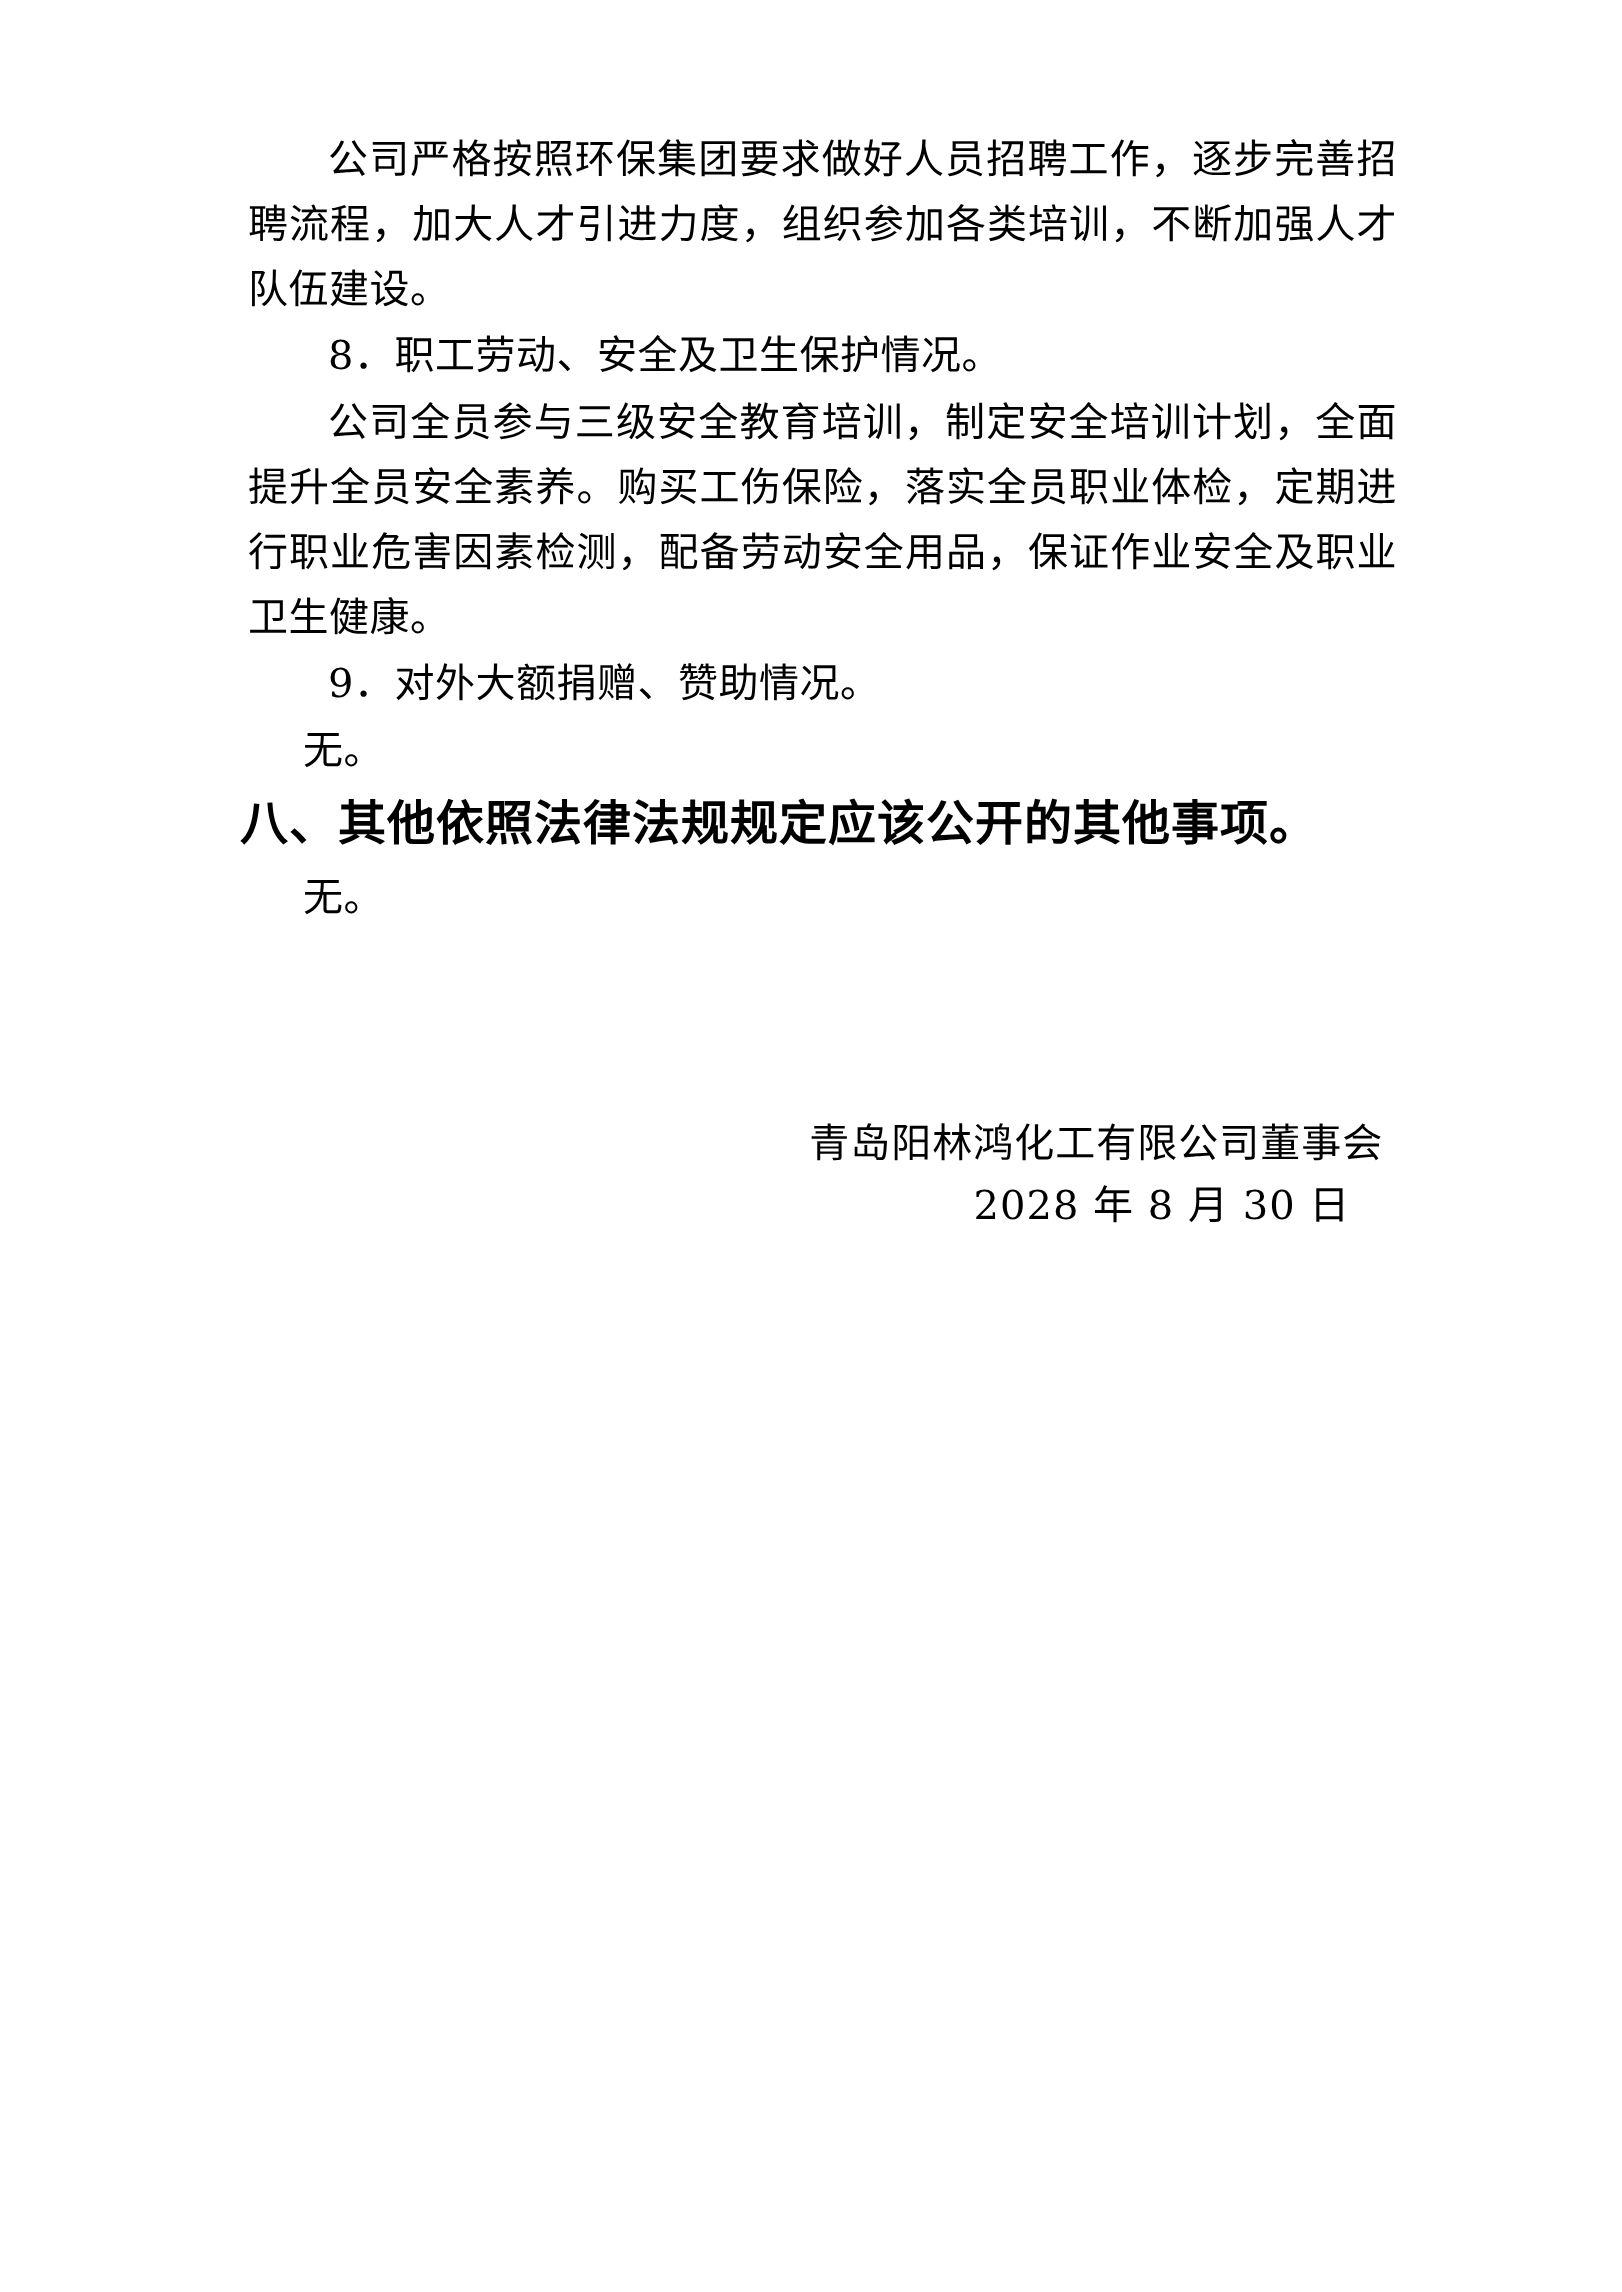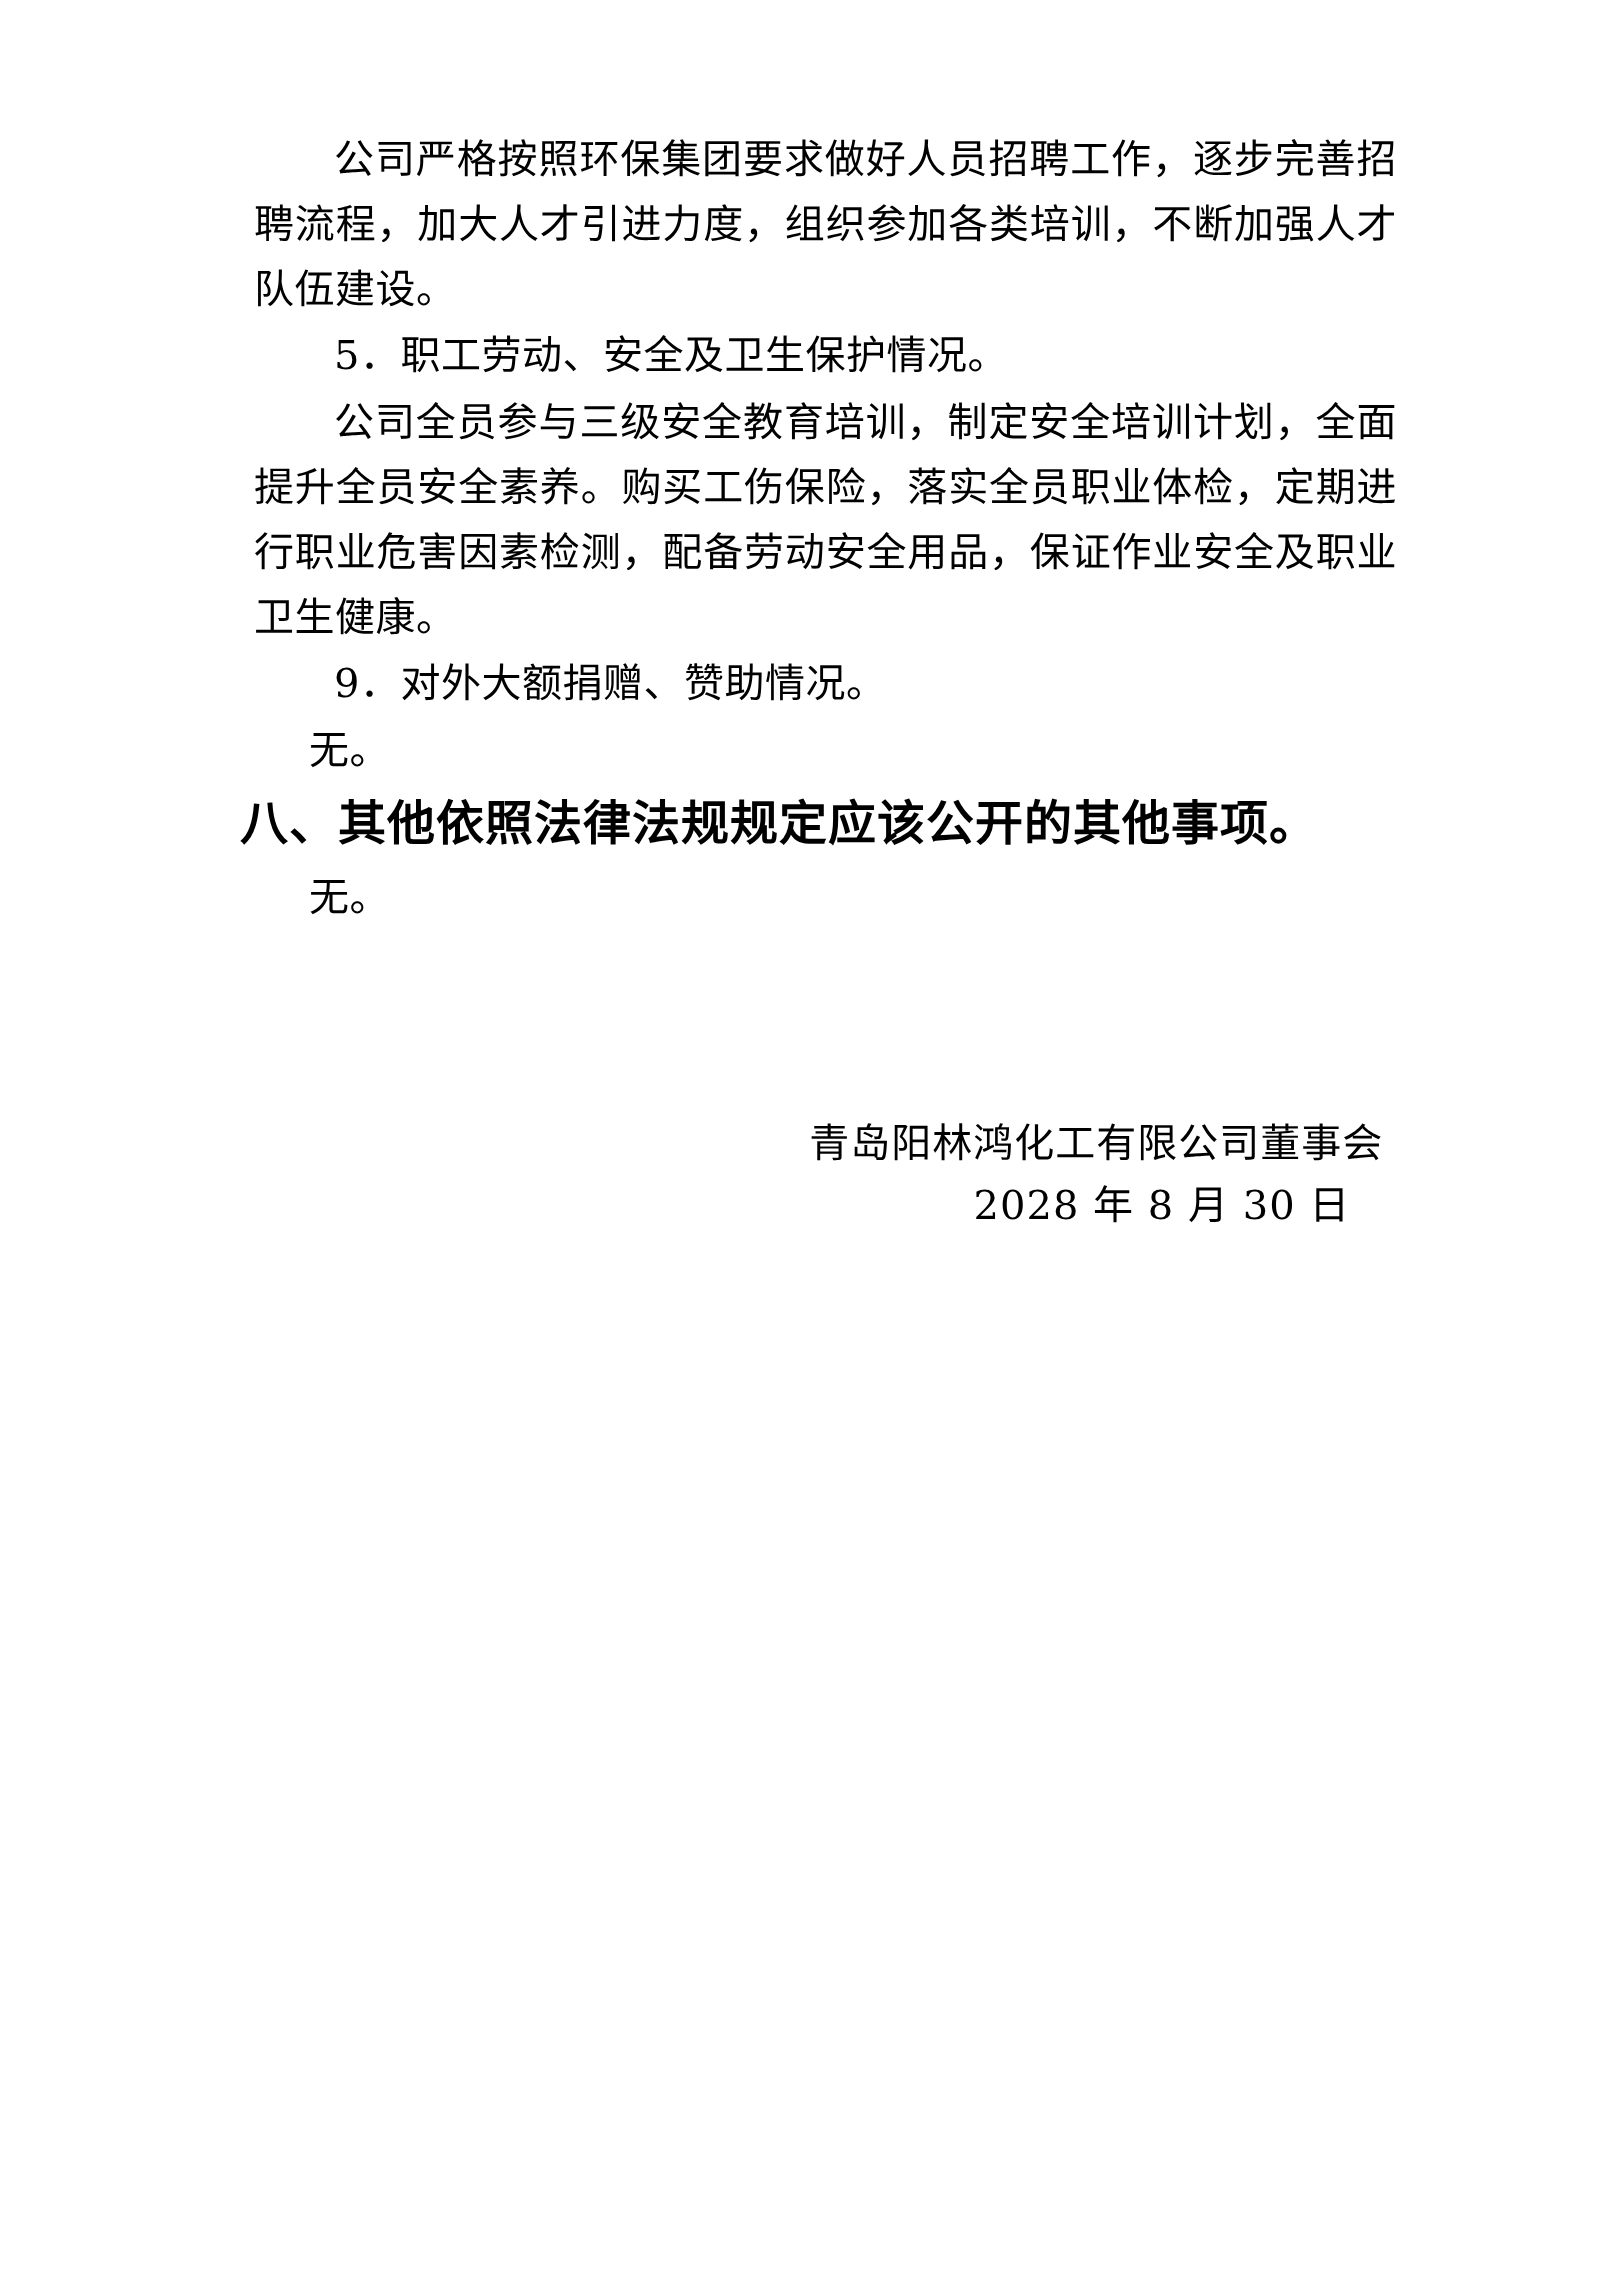--- a/index.html
+++ b/index.html
@@ -24,21 +24,21 @@
     height: 2293px;
     box-sizing: border-box;
     padding: 127px 225px 0 240px;
   }
   .para {
     font-size: 40px;
     line-height: 1.62;
     letter-spacing: 0.5px;
     text-align: justify;
     text-justify: inter-character;
-    margin: 0 0 2px 14px;
+    margin: 0 0 2px 8px;
     white-space: pre-wrap;
   }
   .indent2 {
     text-indent: 80px;
   }
   .indent-small {
     text-indent: 55px;
   }
   .heading {
     font-size: 48px;
@@ -67,21 +67,21 @@
     padding-right: 33px;
   }
 </style>
 </head>
 <body>
 
 <div class="page">
 
   <p class="para indent2">公司严格按照环保集团要求做好人员招聘工作，逐步完善招聘流程，加大人才引进力度，组织参加各类培训，不断加强人才队伍建设。</p>
 
-  <p class="para indent2">5．职工劳动、安全及卫生保护情况。</p>
+  <p class="para indent2">8．职工劳动、安全及卫生保护情况。</p>
 
   <p class="para indent2">公司全员参与三级安全教育培训，制定安全培训计划，全面提升全员安全素养。购买工伤保险，落实全员职业体检，定期进行职业危害因素检测，配备劳动安全用品，保证作业安全及职业卫生健康。</p>
 
   <p class="para indent2">9．对外大额捐赠、赞助情况。</p>
 
   <p class="para indent-small">无。</p>
 
   <p class="heading">八、其他依照法律法规规定应该公开的其他事项。</p>
 
   <p class="para indent-small">无。</p>

